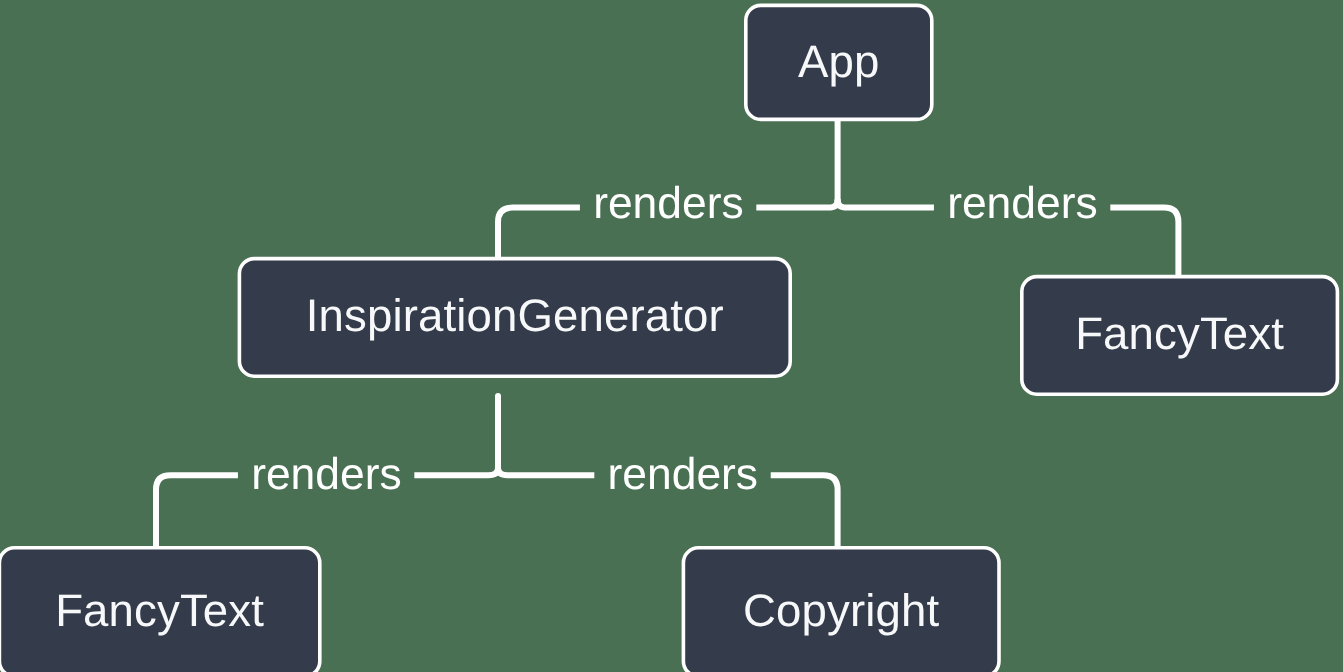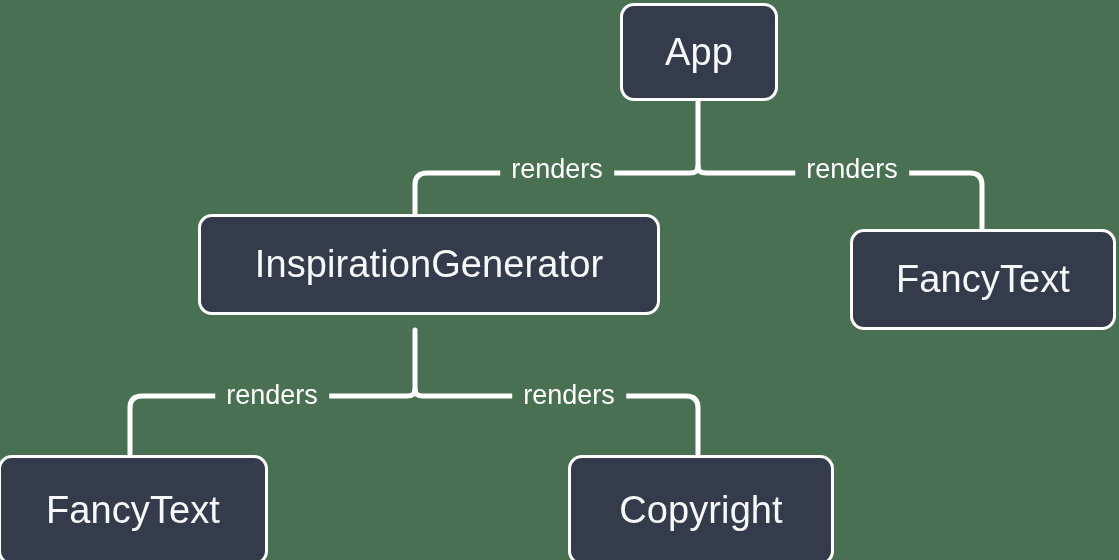--- a/index.html
+++ b/index.html
@@ -39,21 +39,21 @@
     justify-content: center;
     font-size: 38px;
     font-weight: 400;
     letter-spacing: 0.1px;
     white-space: nowrap;
     z-index: 2;
   }
   .edge-label {
     position: absolute;
     color: #ffffff;
-    font-size: 27px;
+    font-size: 37px;
     font-weight: 400;
     line-height: 1;
     white-space: nowrap;
     transform: translate(-50%, -50%);
     z-index: 3;
     background: #4a7053;
     padding: 0 11px;
   }
 </style>
 </head>

